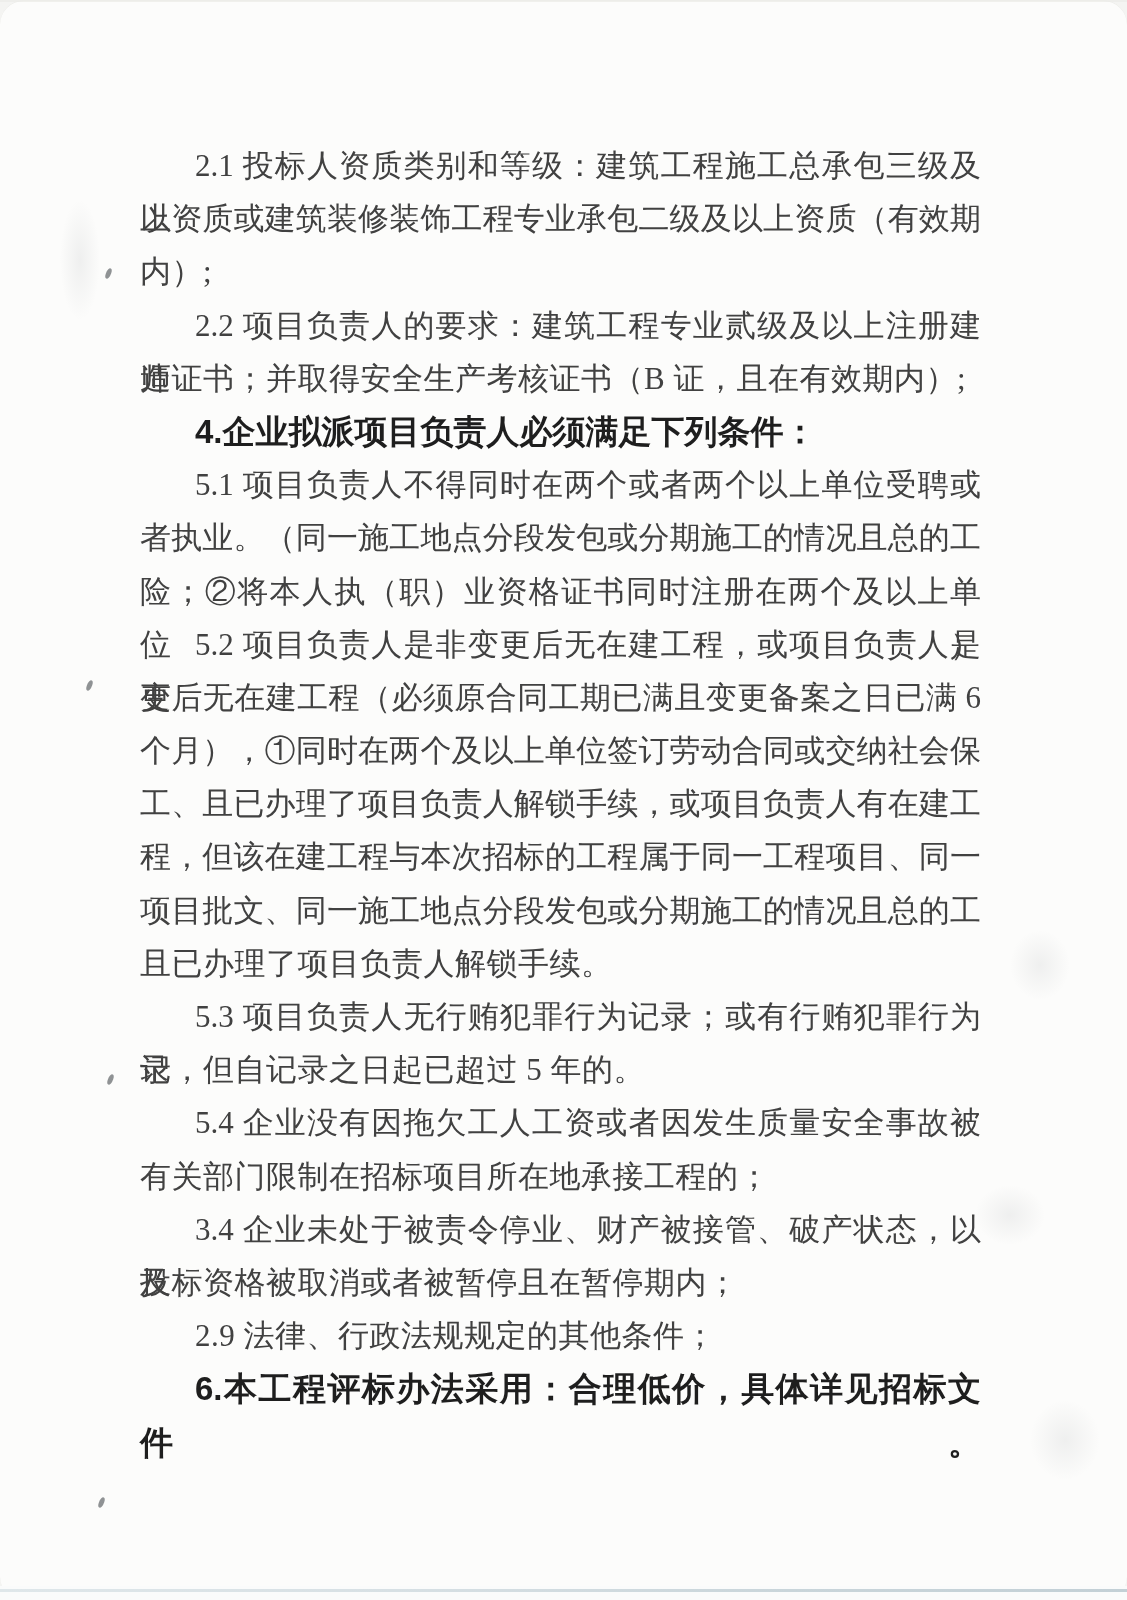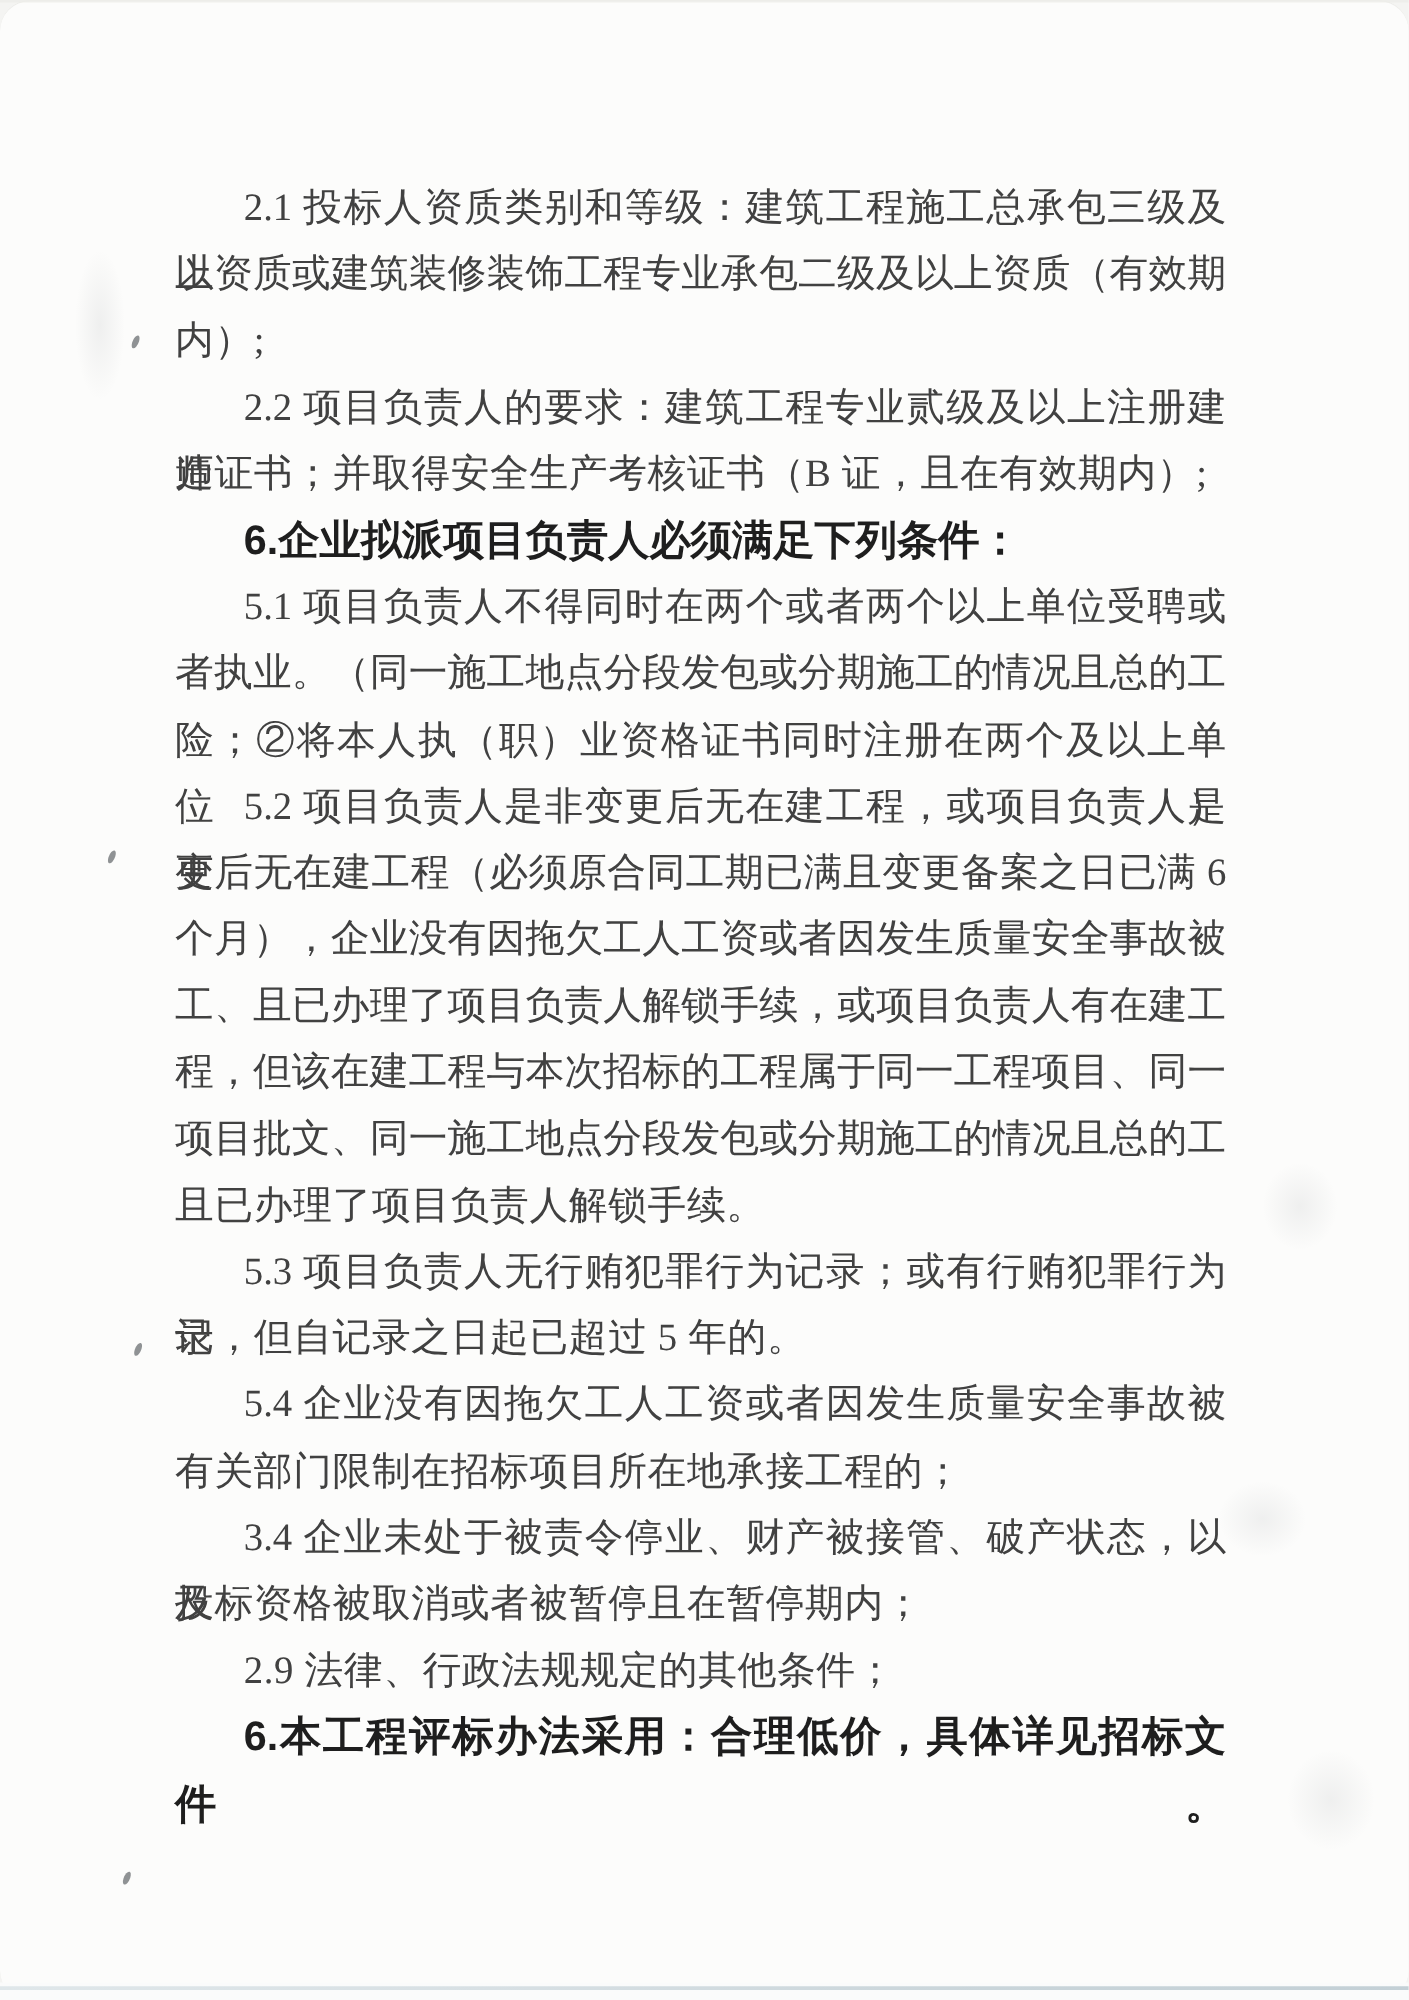--- a/index.html
+++ b/index.html
@@ -69,27 +69,27 @@
 <div class="page">
 
   <div class="top-edge"></div>
 
   <div class="doc-body">
       <div class="line indent fill">2.1 投标人资质类别和等级：建筑工程施工总承包三级及以</div>
       <div class="line fill">上资质或建筑装修装饰工程专业承包二级及以上资质（有效期</div>
       <div class="line">内）;</div>
       <div class="line indent fill">2.2 项目负责人的要求：建筑工程专业贰级及以上注册建造</div>
       <div class="line">师证书；并取得安全生产考核证书（B 证，且在有效期内）;</div>
-      <div class="line indent bold">6.企业拟派项目负责人必须满足下列条件：</div>
+      <div class="line indent bold">4.企业拟派项目负责人必须满足下列条件：</div>
       <div class="line indent fill">5.1 项目负责人不得同时在两个或者两个以上单位受聘或</div>
       <div class="line fill">者执业。（同一施工地点分段发包或分期施工的情况且总的工</div>
       <div class="line fill">险；②将本人执（职）业资格证书同时注册在两个及以上单位）</div>
       <div class="line indent fill">5.2 项目负责人是非变更后无在建工程，或项目负责人是变</div>
       <div class="line fill">更后无在建工程（必须原合同工期已满且变更备案之日已满 6</div>
-      <div class="line fill">个月），企业没有因拖欠工人工资或者因发生质量安全事故被</div>
+      <div class="line fill">个月），①同时在两个及以上单位签订劳动合同或交纳社会保</div>
       <div class="line fill">工、且已办理了项目负责人解锁手续，或项目负责人有在建工</div>
       <div class="line fill">程，但该在建工程与本次招标的工程属于同一工程项目、同一</div>
       <div class="line fill">项目批文、同一施工地点分段发包或分期施工的情况且总的工</div>
       <div class="line">且已办理了项目负责人解锁手续。</div>
       <div class="line indent fill">5.3 项目负责人无行贿犯罪行为记录；或有行贿犯罪行为记</div>
       <div class="line">录，但自记录之日起已超过 5 年的。</div>
       <div class="line indent fill">5.4 企业没有因拖欠工人工资或者因发生质量安全事故被</div>
       <div class="line">有关部门限制在招标项目所在地承接工程的；</div>
       <div class="line indent fill">3.4 企业未处于被责令停业、财产被接管、破产状态，以及</div>
       <div class="line">投标资格被取消或者被暂停且在暂停期内；</div>

